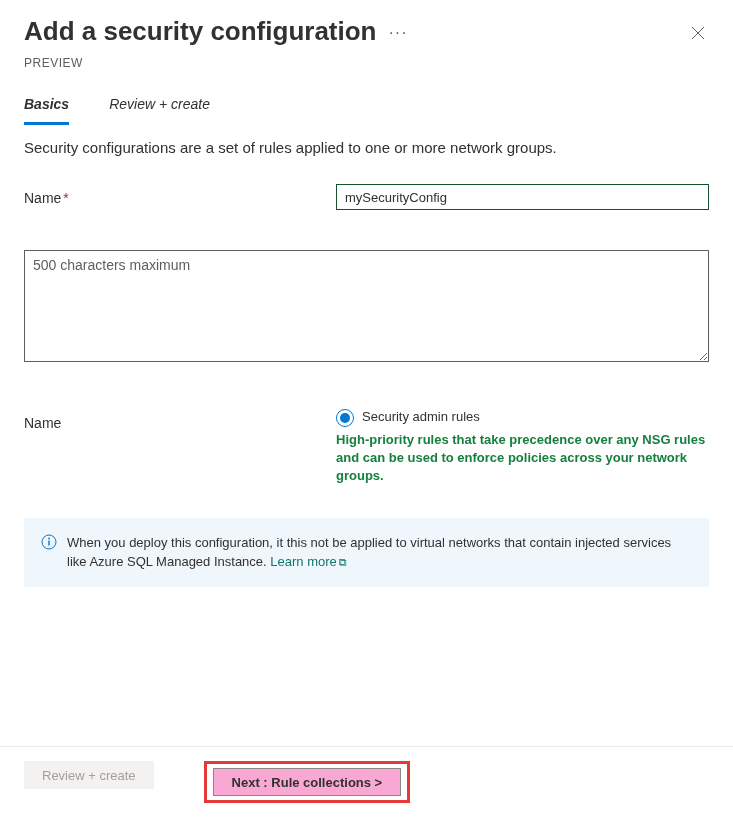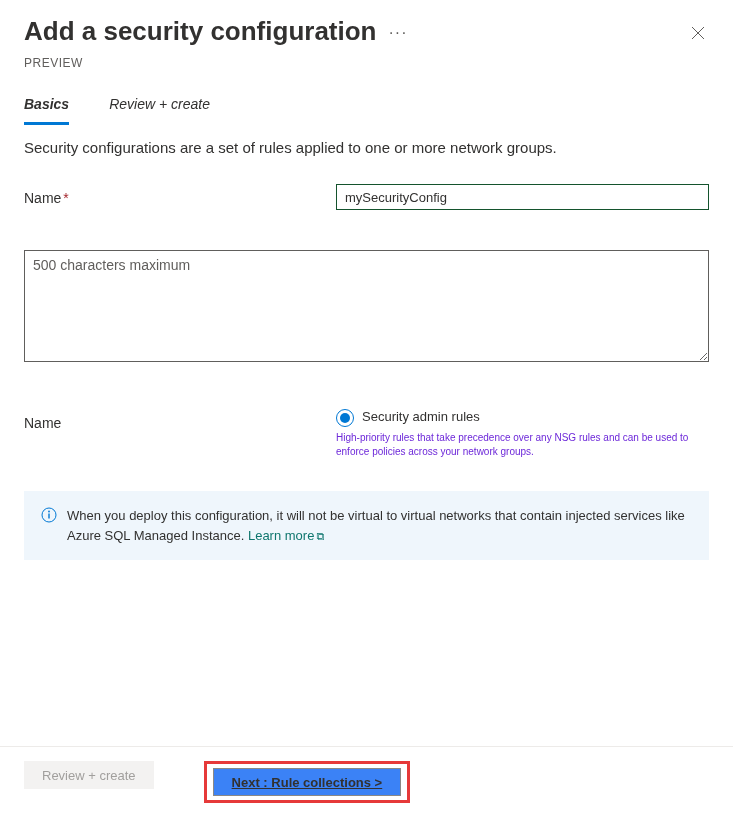--- a/index.html
+++ b/index.html
@@ -138,24 +138,25 @@
       width: 10px;
       height: 10px;
       border-radius: 50%;
       background: #0078d4;
     }
     .radio-label {
       font-size: 13px;
       color: #323130;
     }
     .radio-description {
-      font-size: 10px;
-      color: #6d28d9;
+      font-size: 13px;
+      color: #15803d;
       line-height: 1.4;
       margin-top: 2px;
+      font-weight: bold;
     }
     .info-box {
       margin: 24px 24px 0 24px;
       padding: 14px 16px;
       background: #eff6fc;
       border: 1px solid #eff6fc;
       display: flex;
       align-items: flex-start;
       gap: 10px;
     }
@@ -195,25 +196,24 @@
       font-size: 13px;
       cursor: pointer;
       border: none;
       height: 28px;
     }
     .btn-secondary {
       background: #f3f2f1;
       color: #a19f9d;
     }
     .btn-outline {
-      background: #3b82f6;
+      background: #f9a8d4;
       color: #323130;
       border: 1px solid #8a8886;
       font-weight: 600;
-      text-decoration: underline;
     }
     .next-highlight {
       border: 3px solid #e63939;
       padding: 4px 6px;
       display: inline-block;
     }
   </style>
 </head>
 <body>
 
@@ -267,21 +267,21 @@
   </div>
 </div>
 
 <div class="info-box">
   <svg class="info-icon" viewBox="0 0 16 16">
     <circle cx="8" cy="8" r="7" fill="none" stroke="#0078d4" stroke-width="1"></circle>
     <circle cx="8" cy="4.5" r="0.9" fill="#0078d4"></circle>
     <rect x="7.3" y="6.5" width="1.4" height="5" fill="#0078d4"></rect>
   </svg>
   <div class="info-text">
-    <span>When you deploy this configuration, it will not be virtual to virtual networks that contain injected services like Azure SQL Managed Instance.</span>
+    <span>When you deploy this configuration, it this not be applied to virtual networks that contain injected services like Azure SQL Managed Instance.</span>
     <a class="info-link"><span>Learn more</span><span class="external-icon">⧉</span></a>
   </div>
 </div>
 
 <div class="footer">
   <button class="btn btn-secondary">Review + create</button>
   <div style="flex:0 0 30px;"></div>
   <span class="next-highlight">
     <button class="btn btn-outline">Next : Rule collections &gt;</button>
   </span>

